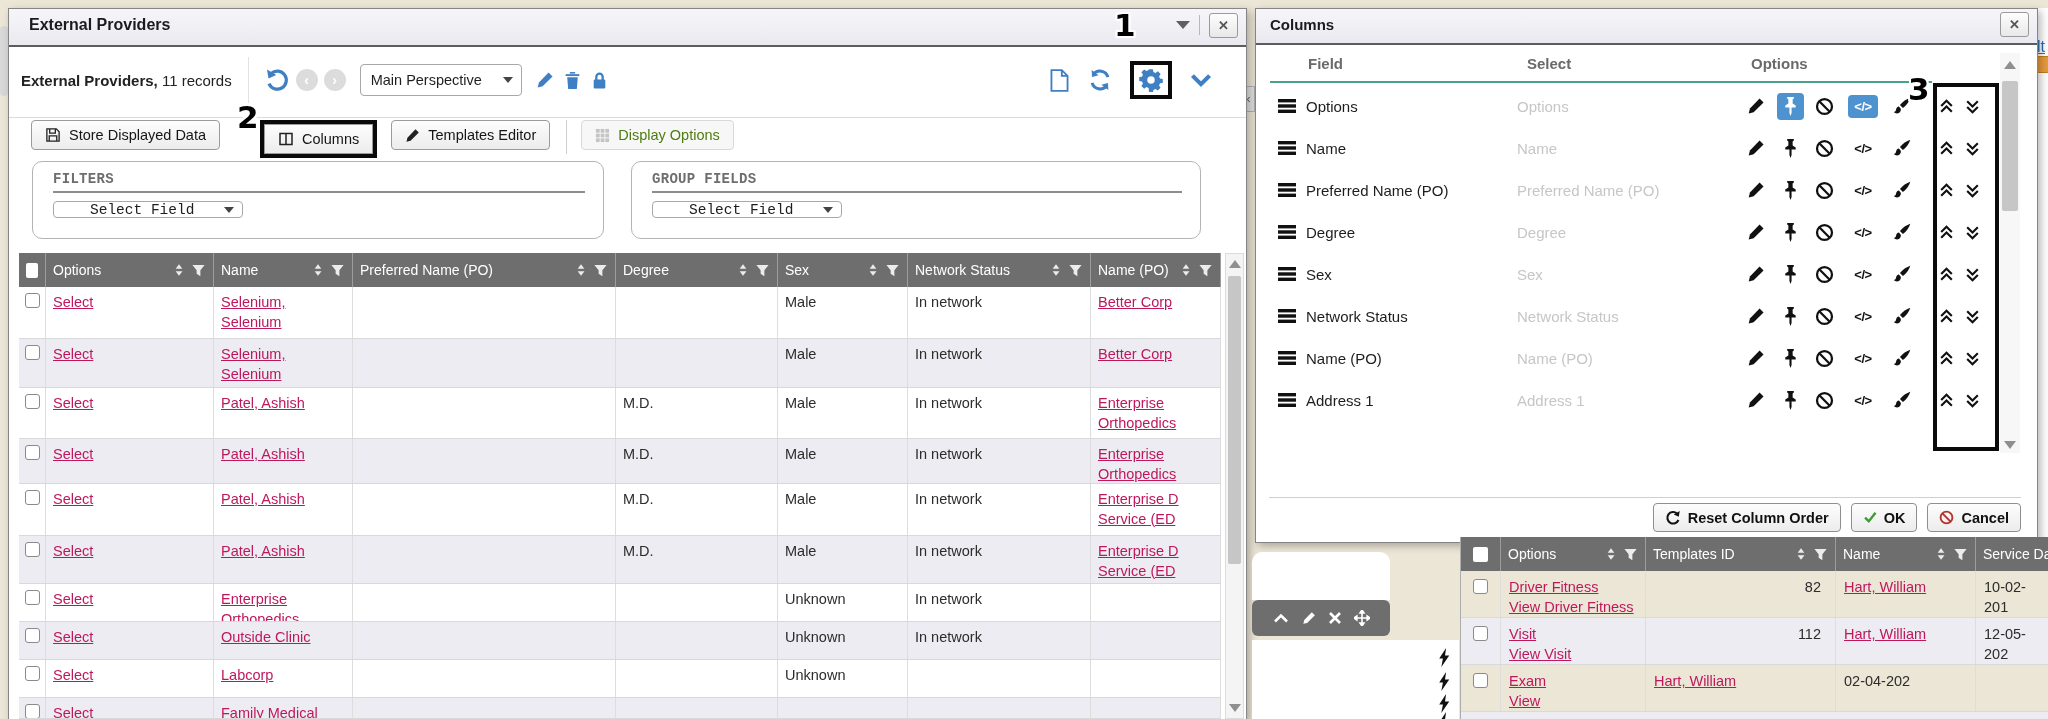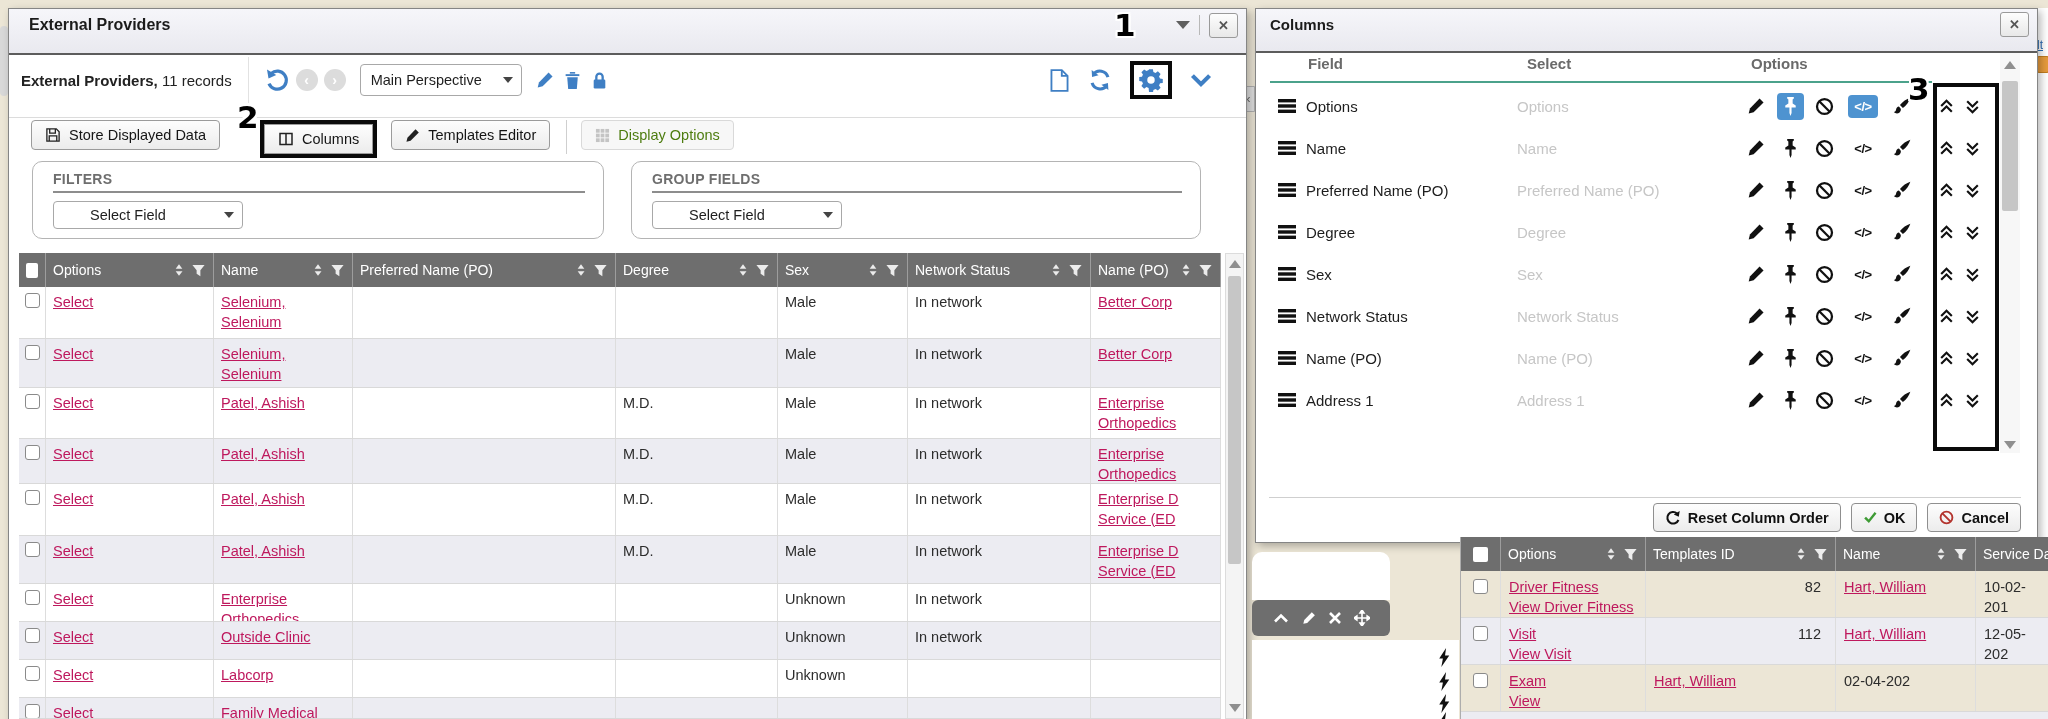--- a/index.html
+++ b/index.html
@@ -2,21 +2,21 @@
 <html><head>
 <meta charset="utf-8">
 <style>
   html,body{margin:0;padding:0;background:#b9b9b9;}
   #canvas{position:relative;width:2048px;height:719px;overflow:hidden;background:#ece6d6;
           font-family:"Liberation Sans",sans-serif;color:#222;}
   .abs{position:absolute;}
   
   .win{position:absolute;background:#fff;border:1px solid #858585;box-shadow:3px 3px 8px rgba(0,0,0,.28);}
   .titlebar{height:32px;background:linear-gradient(#f6f6fa,#e9e9ef);border-bottom:2px solid #5c5c5c;
-            display:flex;align-items:center;padding:0 8px 12px 20px;}
+            display:flex;align-items:center;padding:0 8px 4px 20px;}
   .titlebar .wtitle{font-size:16px;font-weight:bold;color:#1b1b1b;}
   .wctrl{margin-left:auto;display:flex;align-items:center;gap:9px;}
   .tri-dn{width:0;height:0;border-left:7px solid transparent;border-right:7px solid transparent;border-top:8px solid #5f5f5f;}
   .vbar{width:1px;height:20px;background:#b8b8b8;}
   .xbtn{width:27px;height:23px;border:1px solid #9a9a9a;border-radius:3px;background:linear-gradient(#fdfdfd,#e8e8e8);
         display:flex;align-items:center;justify-content:center;font-weight:bold;color:#555;font-size:13px;}
   
   .trow{position:absolute;left:0;top:34px;right:0;height:74px;border-bottom:1px solid #dcdcdc;
         display:flex;align-items:center;padding-left:12px;}
   .summary{font-size:15px;color:#222;white-space:nowrap;}
@@ -33,24 +33,24 @@
   .gear-wrap{position:relative;border:4px solid #0a0a0a;padding:3px 5px;line-height:0;background:#fff;}
   
   .brow{position:absolute;left:0;top:108px;right:0;height:44px;display:flex;align-items:flex-start;padding:3px 0 0 22px;}
   .btn{display:inline-flex;align-items:center;gap:8px;padding:0 13px;height:30px;box-sizing:border-box;
        background:linear-gradient(#fdfdfd,#ececec);border:1px solid #9b9b9b;border-radius:4px;
        font-size:14.5px;color:#151515;white-space:nowrap;}
   .btn.disabled{color:#4d7c0f;border-color:#d9d9d9;background:#f7f7f7;}
   .cols-wrap{position:relative;margin-left:40px;margin-right:4px;border:4px solid #0a0a0a;line-height:0;}
   .bsep{width:1px;height:34px;background:#cfcfcf;margin:0 14px 0 16px;}
   
-  .fbox{position:absolute;top:152px;height:78px;background:#fff;border:1px solid #b4b4b4;border-radius:10px;box-sizing:border-box;}
+  .fbox{position:absolute;top:152px;height:78px;background:#fff;border:1px solid #b4b4b4;border-radius:10px;box-sizing:border-box;font-family:Liberation Mono, monospace;}
   .fbox .flabel{position:absolute;left:20px;top:9px;font-size:14px;font-weight:bold;color:#6e6e6e;letter-spacing:.3px;}
   .fbox .frule{position:absolute;left:20px;right:18px;top:29px;height:2px;background:#8d8d8d;}
-  .fbox .fsel{position:absolute;left:20px;top:39px;width:190px;box-sizing:border-box;height:28px;padding-left:36px;}
+  .fbox .fsel{position:absolute;left:20px;top:39px;width:190px;box-sizing:border-box;height:17px;padding-left:36px;}
   
   .grid8{display:grid;grid-template-columns:27px 168px 139px 263px 162px 130px 183px 1fr;}
   .ltable{position:absolute;left:10px;top:244px;width:1202px;overflow:hidden;}
   .lthead{background:#6e6e6e;height:34px;}
   .hcell{display:flex;align-items:center;padding:0 7px;border-right:1px solid #9d9d9d;color:#fff;font-size:14px;
          overflow:hidden;white-space:nowrap;box-sizing:border-box;}
   .hcell .sp{flex:1;}
   .hic{display:flex;align-items:center;gap:5px;color:#ececec;}
   .lrow .cell{padding:6px 7px 0 7px;border-right:1px solid #ddd;font-size:14.5px;color:#2c2c2c;
               overflow:hidden;box-sizing:border-box;line-height:1.35;}
@@ -102,21 +102,21 @@
   svg{display:block;}
 </style>
 </head>
 <body>
 
 <div id="canvas">
 
   <div class="abs" style="left:0;top:26px;width:8px;height:70px;background:#d8d8d8;border-radius:4px;"></div>
   <div class="abs" style="left:1242px;top:86px;width:13px;height:26px;background:#e2e2e2;border:1px solid #b2b2b2;border-radius:4px 0 0 4px;display:flex;align-items:center;justify-content:center;font-size:12px;color:#666;box-sizing:border-box;">‹</div>
   <div class="abs" style="left:2037px;top:8px;width:11px;height:530px;background:#fff;overflow:hidden;">
-    <span style="position:absolute;left:0;top:30px;font-size:12px;color:#2a6db5;text-decoration:underline;">lt</span>
+    <span style="position:absolute;left:0;top:30px;font-size:16px;color:#2a6db5;text-decoration:underline;">lt</span>
     <span style="position:absolute;left:0;top:48px;width:10px;height:15px;background:#e79b3c;border:1px solid #c07c1f;border-radius:2px;"></span>
   </div>
 
   <div class="win" style="left:8px;top:8px;width:1237px;height:711px;">
     <div class="titlebar">
       <span class="wtitle">External Providers</span>
       <span class="wctrl">
         <span class="tri-dn"></span>
         <span class="vbar"></span>
         <span class="xbtn">✕</span>

